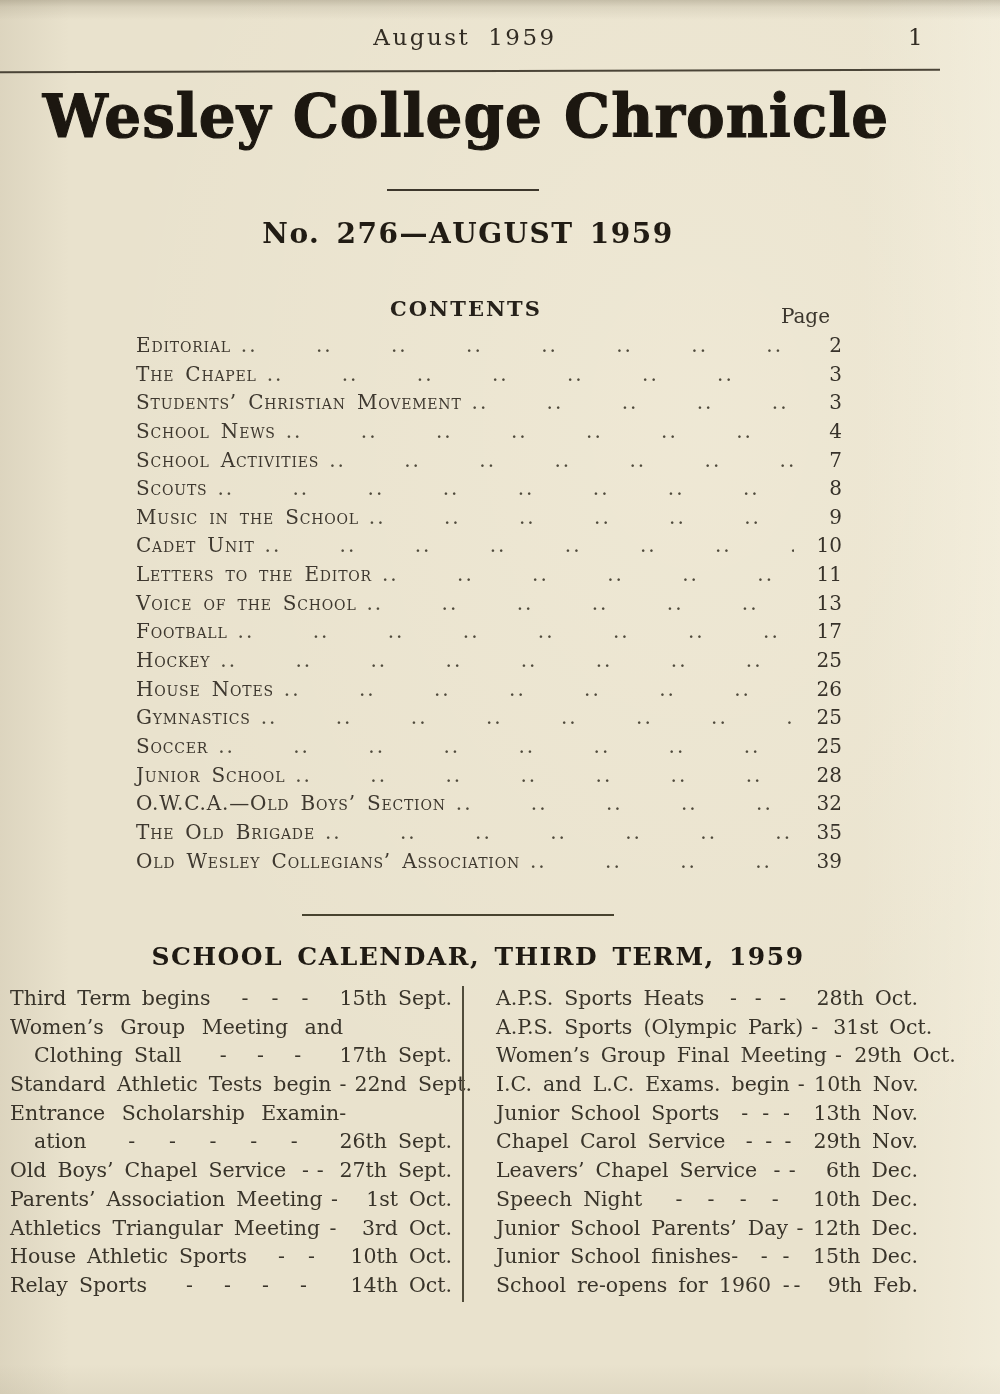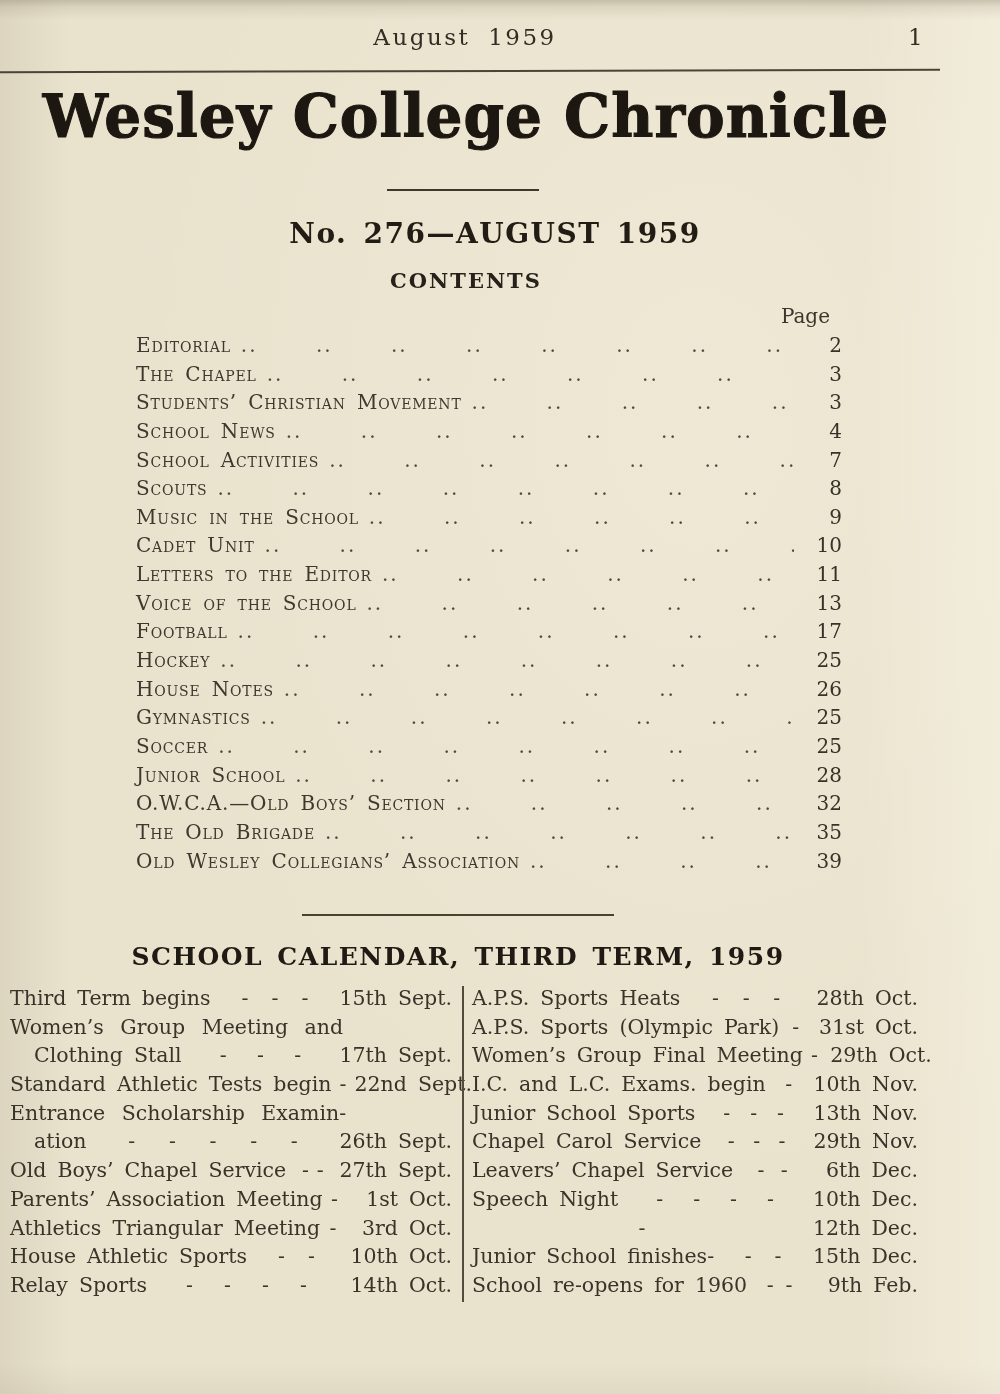--- a/index.html
+++ b/index.html
@@ -21,33 +21,33 @@
   .header-date{top:24px;left:0;width:930px;text-align:center;font-size:23px;letter-spacing:2.5px;word-spacing:8px;color:#332d24;}
   .page-num{top:24px;left:908px;width:40px;font-size:23px;color:#332d24;}
   .top-rule{top:70px;left:0;width:940px;height:2px;background:#4a4437;transform:rotate(-.15deg);}
   .masthead{
     top:82px;left:0;width:932px;text-align:center;
     font-size:58px;font-weight:700;letter-spacing:1px;color:#1c1710;
     -webkit-text-stroke:1.1px #1c1710;
     transform:scaleY(1.04);
   }
   .title-rule{top:189px;left:387px;width:152px;height:2px;background:#3d372c;}
-  .issue-line{top:217px;left:0;width:936px;text-align:center;font-size:28px;font-weight:700;letter-spacing:1.5px;word-spacing:5px;color:#211c14;padding-left:27px;}
-  .contents-heading{top:268px;left:0;width:932px;text-align:center;font-size:21px;font-weight:700;letter-spacing:2px;color:#26211a;}
+  .issue-line{top:217px;left:0;width:936px;text-align:center;font-size:28px;font-weight:700;letter-spacing:1.5px;word-spacing:5px;color:#211c14;}
+  .contents-heading{top:296px;left:0;width:932px;text-align:center;font-size:21px;font-weight:700;letter-spacing:2px;color:#26211a;}
   .page-col-label{top:304px;left:0;width:830px;text-align:right;font-size:20px;color:#3b362d;}
   .toc{top:333px;left:112px;width:706px;margin-left:24px;}
   .toc-row{display:flex;align-items:baseline;height:28.65px;font-size:20px;}
   .toc-title{flex:none;font-variant:small-caps;letter-spacing:.8px;word-spacing:4px;color:#3e382f;}
   .toc-leader{flex:1;min-width:0;overflow:hidden;white-space:nowrap;margin:0 10px 0 10px;word-spacing:50px;letter-spacing:2px;color:#4f4a3c;}
   .toc-page{flex:none;width:38px;text-align:right;color:#37322a;}
   .mid-rule{top:914px;left:302px;width:312px;height:2px;background:#48432f;}
-  .cal-heading{top:942px;left:0;width:916px;text-align:center;font-size:25px;font-weight:700;letter-spacing:1.5px;word-spacing:4px;color:#1f1a13;}
+  .cal-heading{top:942px;left:0;width:916px;text-align:center;font-size:25px;font-weight:700;letter-spacing:1.5px;word-spacing:4px;color:#1f1a13;padding-left:20px;}
   .calendar{top:986px;left:10px;width:922px;display:flex;align-items:stretch;}
   .cal-col{width:442px;}
-  .cal-col.right{flex:1;padding-left:8px;padding-right:14px;width:auto;}
+  .cal-col.right{flex:1;padding-left:32px;padding-right:14px;width:auto;}
   .cal-divider{flex:none;width:2px;background:#514c3b;margin-left:10px;}
   .cal-row{display:flex;align-items:flex-start;height:28.7px;font-size:20.5px;color:#39342a;word-spacing:4.5px;}
   .cal-row.indent .cal-label{padding-left:24px;}
   .cal-row.spread .cal-label{word-spacing:10px;}
   .cal-label{flex:none;}
   .cal-dashes{flex:1;display:flex;justify-content:space-evenly;margin:0 8px;}
   .cal-dashes span{color:#39342a;}
   .cal-date{flex:none;min-width:106px;text-align:right;}
 </style>
 </head>
@@ -355,20 +355,21 @@
       <span class="cal-dashes">
             <span>-</span>
             <span>-</span>
             <span>-</span>
             <span>-</span>
           </span>
       <span class="cal-date">10th Dec.</span>
     </div>
 
     <div class="cal-row">
+      <span class="cal-label">Junior School Parents’ Day</span>
       <span class="cal-dashes">
             <span>-</span>
           </span>
       <span class="cal-date">12th Dec.</span>
     </div>
 
     <div class="cal-row">
       <span class="cal-label">Junior School finishes-</span>
       <span class="cal-dashes">
             <span>-</span>

